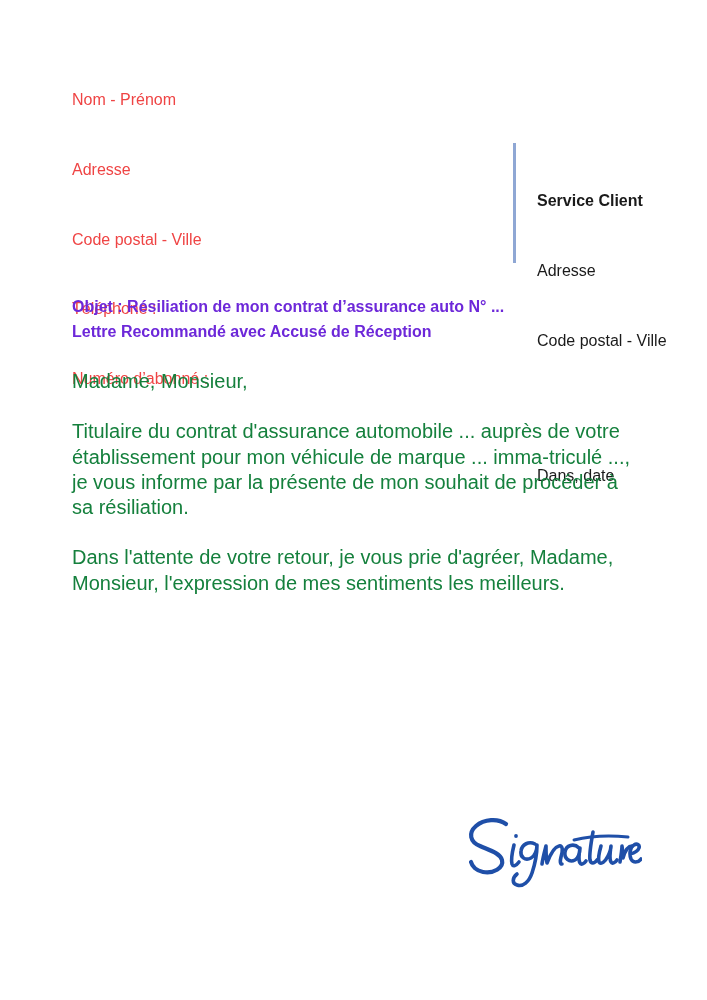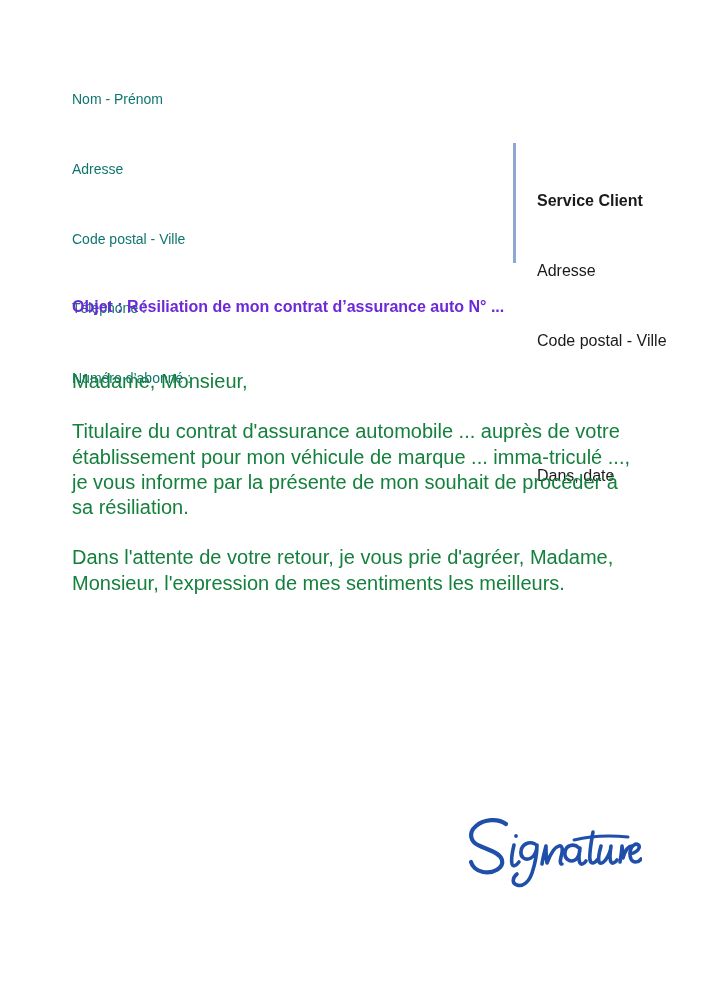--- a/index.html
+++ b/index.html
@@ -20,23 +20,23 @@
     position: absolute;
     inset: 0;
     background: #ffffff;
   }
 
   
   .sender-block {
     position: absolute;
     left: 72px;
     top: 42px;
-    font-size: 14px;
+    font-size: 16px;
     line-height: 23.2px;
-    color: #0f766e;
+    color: #ef4444;
     white-space: pre;
   }
   .sender-line { display: block; }
 
   
   .recipient-block {
     position: absolute;
     left: 466px;
     top: 143px;
     height: 120px;
@@ -120,20 +120,21 @@
       <span class="recipient-name">Service Client</span>
       <span class="recipient-line">Adresse</span>
       <span class="recipient-line">Code postal - Ville</span>
       <span class="recipient-gap"></span>
       <span class="recipient-place">Dans, date</span>
     </div>
   </div>
 
   <div class="subject">
     <span class="subject-line">Objet : Résiliation de mon contrat d’assurance auto N° ...</span>
+    <span class="subject-line">Lettre Recommandé avec Accusé de Réception</span>
   </div>
 
   <div class="body-text">
     <p class="salutation">Madame, Monsieur,</p>
     <p class="para">Titulaire du contrat d'assurance automobile ... auprès de votre établissement pour mon véhicule de marque ... imma-triculé ..., je vous informe par la présente de mon souhait de procéder à sa résiliation.</p>
     <p class="para">Dans l'attente de votre retour, je vous prie d'agréer, Madame, Monsieur, l'expression de mes sentiments les meilleurs.</p>
   </div>
 
   <div class="signature">
     <svg viewBox="0 0 180 80" xmlns="http://www.w3.org/2000/svg">

